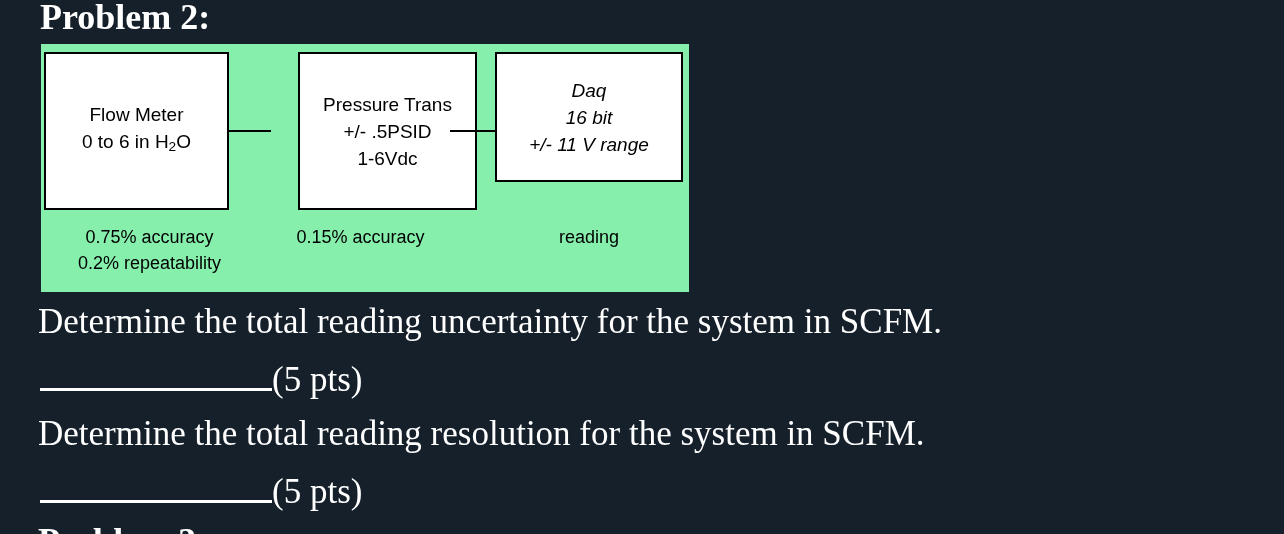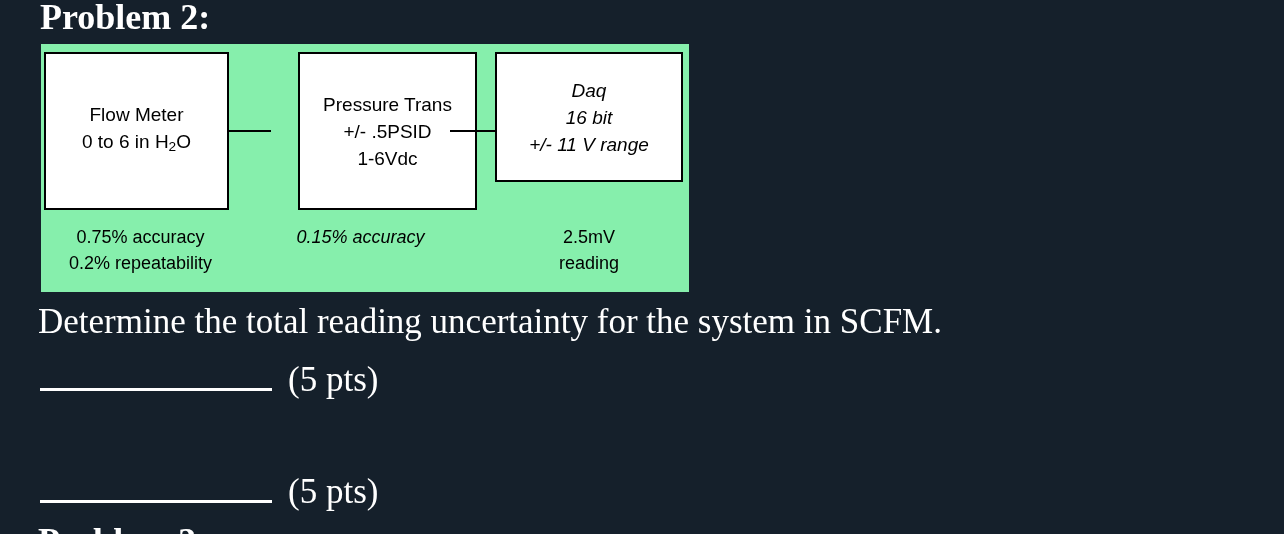--- a/index.html
+++ b/index.html
@@ -69,22 +69,22 @@
 
   .caption {
     position: absolute;
     color: #000000;
     font-family: "Liberation Sans", sans-serif;
     font-size: 18px;
     line-height: 26px;
     text-align: center;
     white-space: nowrap;
   }
-  .cap1 { left: 7px;   top: 180px; width: 185px; }
-  .cap2 { left: 230px; top: 180px; width: 179px; font-style: italic; }
+  .cap1 { left: 16px;   top: 180px; width: 185px; }
+  .cap2 { left: 230px; top: 180px; width: 179px; }
   .cap3 { left: 454px; top: 180px; width: 188px; }
 
   sub { font-size: 0.72em; vertical-align: -0.25em; }
 
   
   .q-line {
     position: absolute;
     font-family: "Liberation Serif", serif;
     font-size: 35px;
     color: #ffffff;
@@ -94,21 +94,21 @@
   .q1b { left: 40px; top: 358px; }
   .q2 { left: 38px; top: 414px; }
   .q2b { left: 40px; top: 470px; }
   .blank {
     display: inline-block;
     border-bottom: 3px solid #ffffff;
     width: 232px;
     height: 30px;
     vertical-align: baseline;
   }
-  .pts { margin-left: 16px; }
+  .pts { }
   .partial-bottom {
     position: absolute;
     left: 38px;
     top: 520px;
     font-family: "Liberation Serif", serif;
     font-weight: bold;
     font-size: 36px;
     color: #ffffff;
     white-space: nowrap;
     overflow: hidden;
@@ -148,30 +148,30 @@
     <div class="caption cap1">
       <div>0.75% accuracy</div>
       <div>0.2% repeatability</div>
     </div>
 
     <div class="caption cap2">
       <div>0.15% accuracy</div>
     </div>
 
     <div class="caption cap3">
-      <div>2.5mV</div>
       <div>reading</div>
     </div>
 
   </div>
 
   <div class="q-line q1">Determine the total reading uncertainty for the system in SCFM.</div>
   <div class="q-line q1b">
     <span class="blank"></span><span class="pts">(5 pts)</span>
   </div>
 
+  <div class="q-line q2">Determine the total reading resolution for the system in SCFM.</div>
   <div class="q-line q2b">
     <span class="blank"></span><span class="pts">(5 pts)</span>
   </div>
 
   <div class="partial-bottom">Problem 3:</div>
 
 </div>
 
 </body></html>

